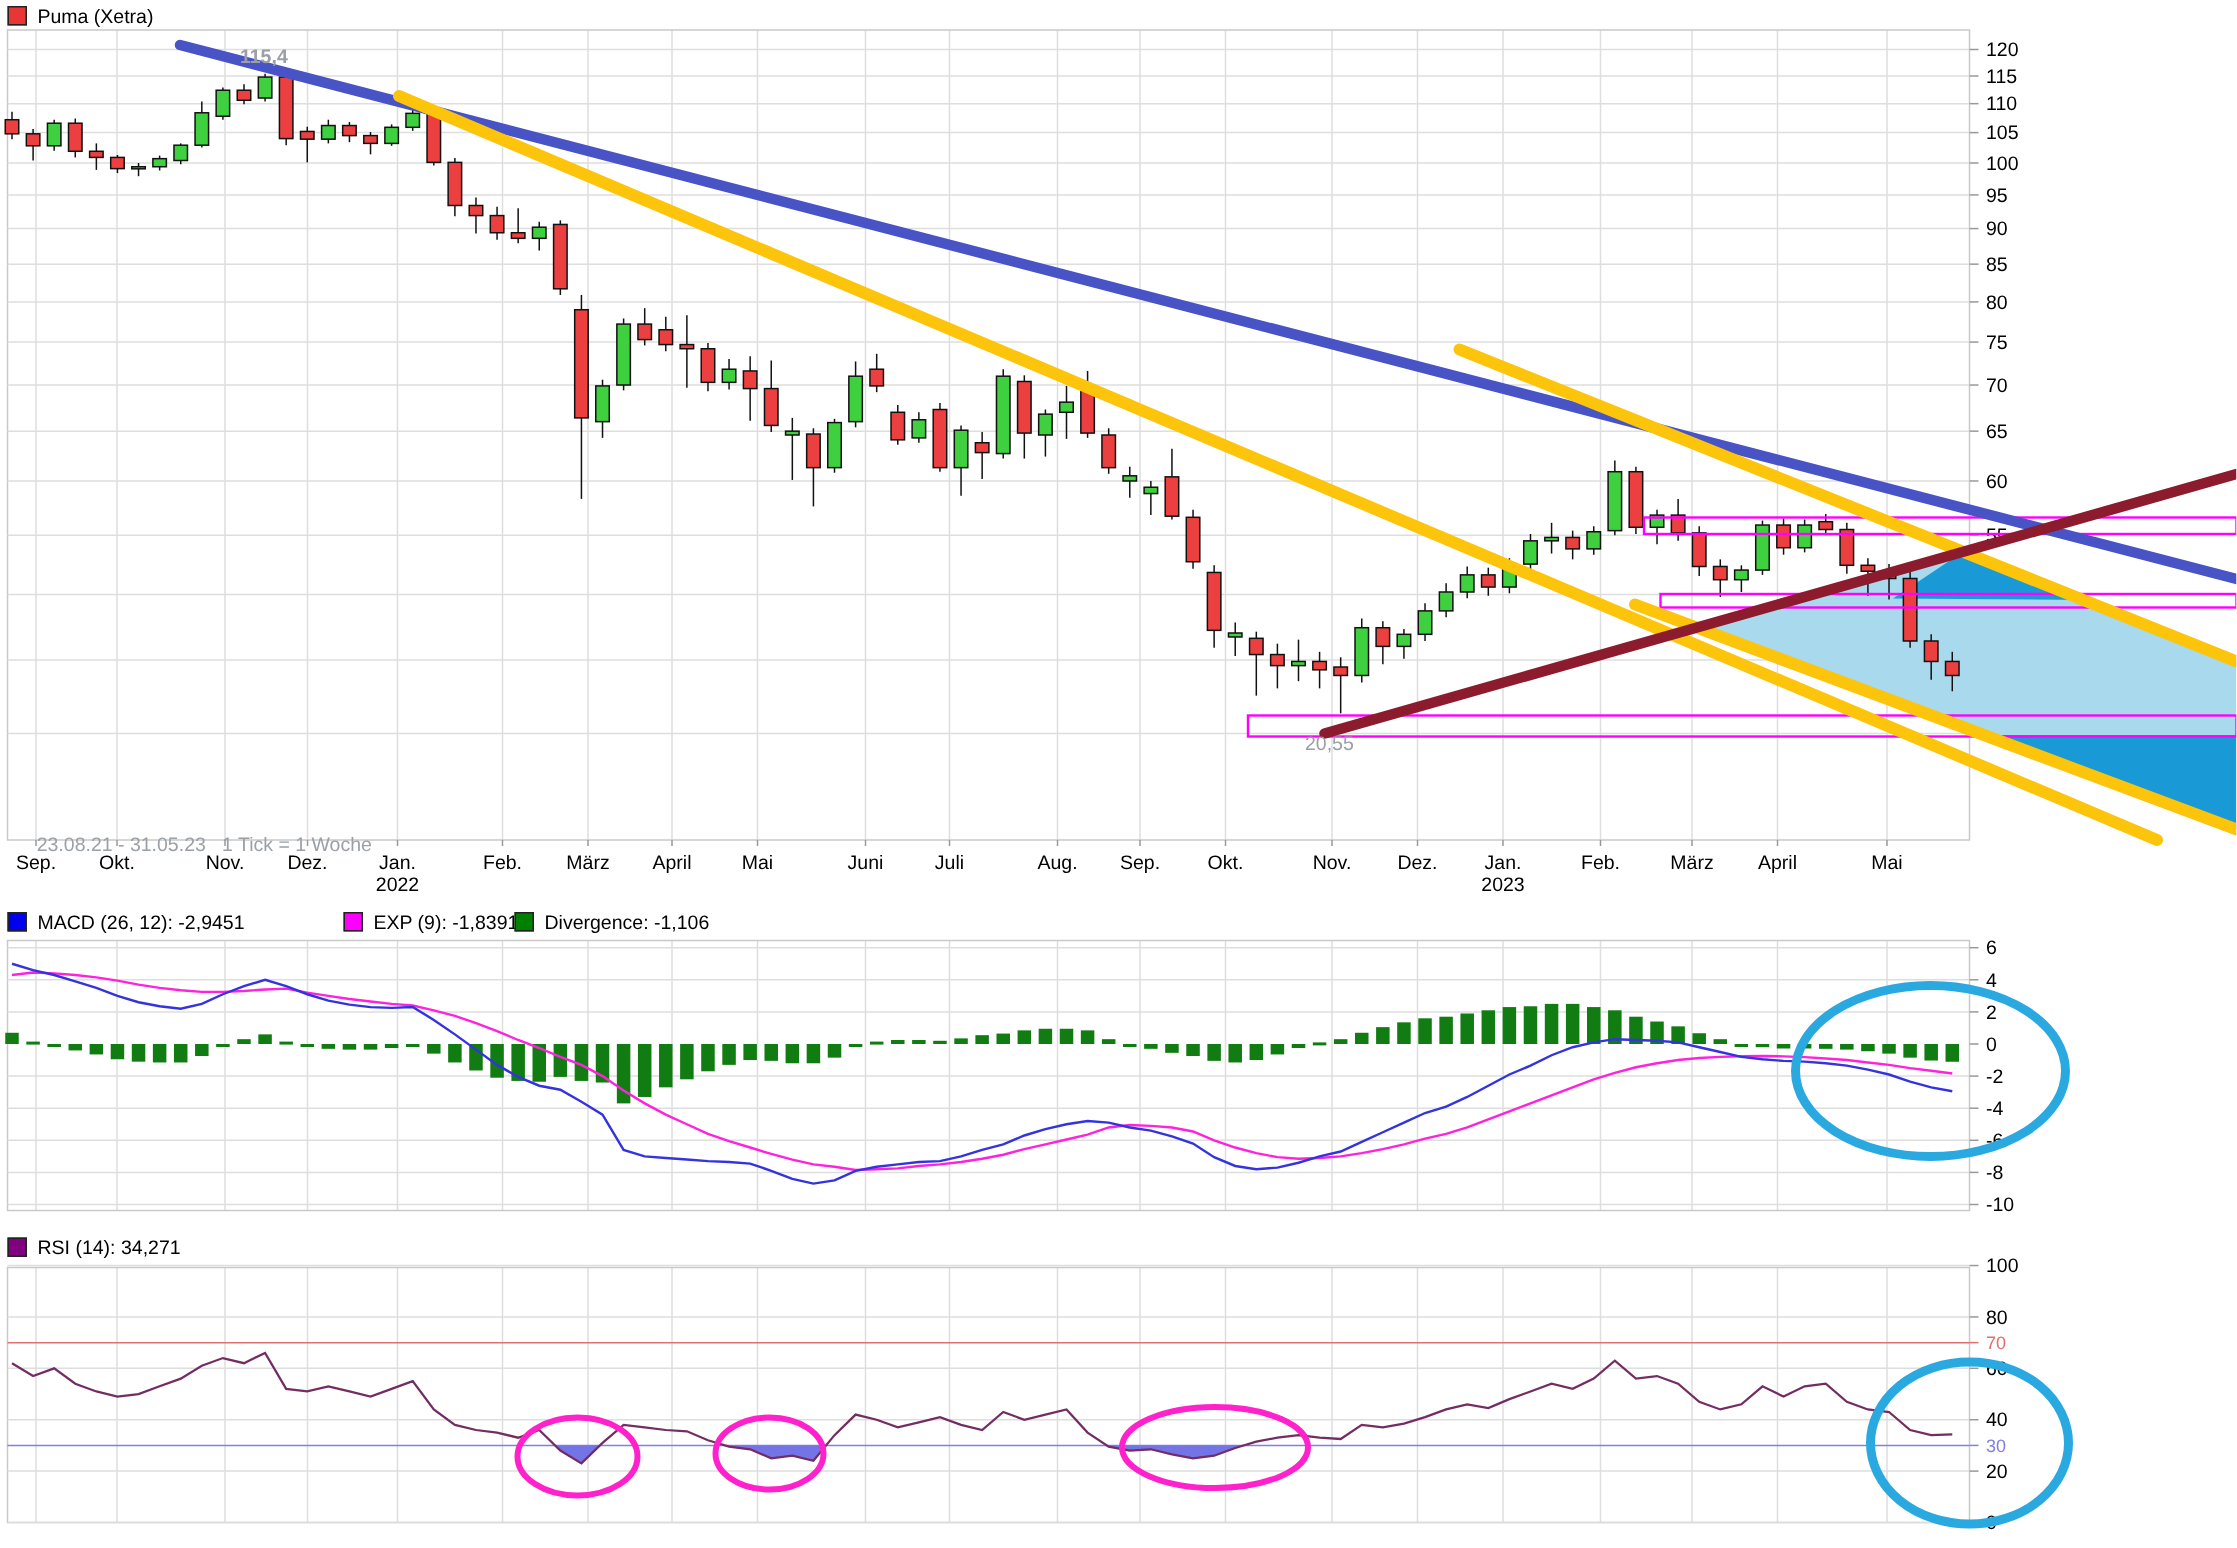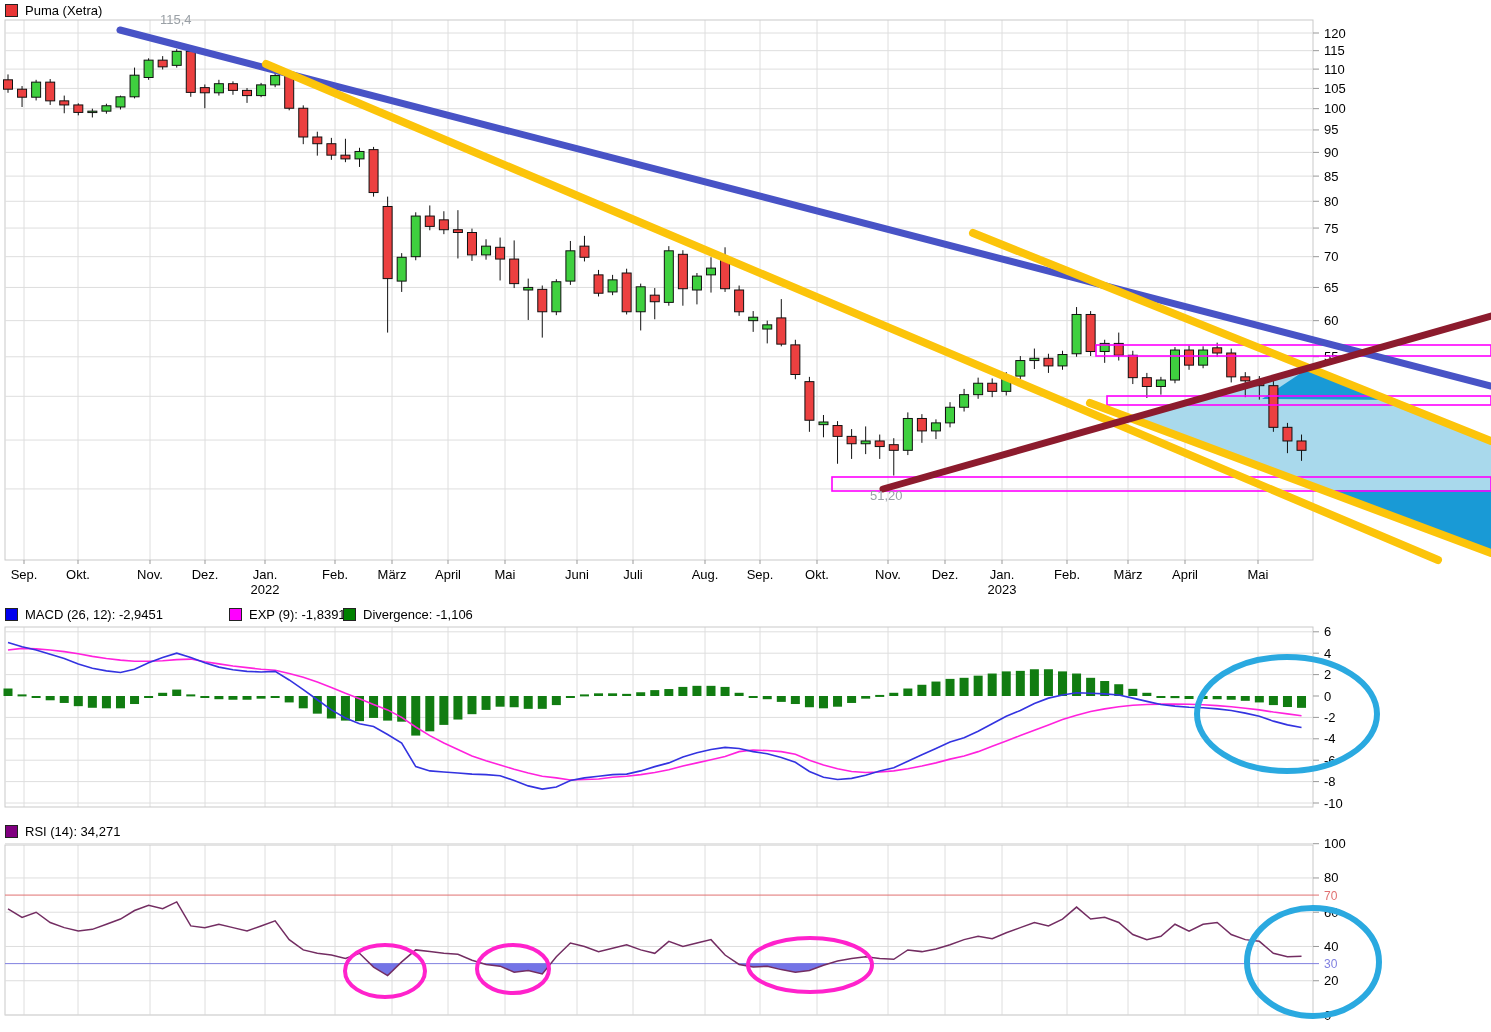--- a/index.html
+++ b/index.html
@@ -529,23 +529,26 @@
       <ellipse cx="810" cy="965" rx="62" ry="27" fill="none" stroke="#ff22cc" stroke-width="4"></ellipse>
       <ellipse cx="1287" cy="714" rx="90" ry="57" fill="none" stroke="#2aa9e0" stroke-width="6"></ellipse>
       <ellipse cx="1313" cy="962" rx="66" ry="54" fill="none" stroke="#2aa9e0" stroke-width="6"></ellipse>
     </svg>
 
   <div class="txt title-row" style="left:5px;top:3px;display:flex;align-items:center;">
     <span class="sq" id="title-sq" style="background: rgb(232, 53, 53);"></span>
     <span>Puma (Xetra)</span>
   </div>
 
-  <div class="txt graytxt" style="left:160px;top:12px;">115,4</div>
-  <div class="txt graytxt" style="left:870px;top:488px;">51,20</div>
-
+  <div class="txt graytxt" style="left:160px;top:30px;font-weight:bold;">115,4</div>
+  <div class="txt graytxt" style="left:870px;top:488px;">20,55</div>
+
+  <div class="txt graytxt" style="left:10px;top:540px;">
+    <span>23.08.21 - 31.05.23</span><span>   </span><span>1 Tick = 1 Woche</span>
+  </div>
 
   <div class="legend-item" style="left:5px;top:607px;">
     <span class="sq" id="lg-macd" style="background: rgb(0, 0, 238);"></span>
     <span>MACD (26, 12): -2,9451</span>
   </div>
   <div class="legend-item" style="left:185px;top:607px;margin-left:44px;">
     <span class="sq" id="lg-exp" style="background: rgb(255, 0, 255);"></span>
     <span>EXP (9): -1,8391</span>
   </div>
   <div class="legend-item" style="left:343px;top:607px;">

